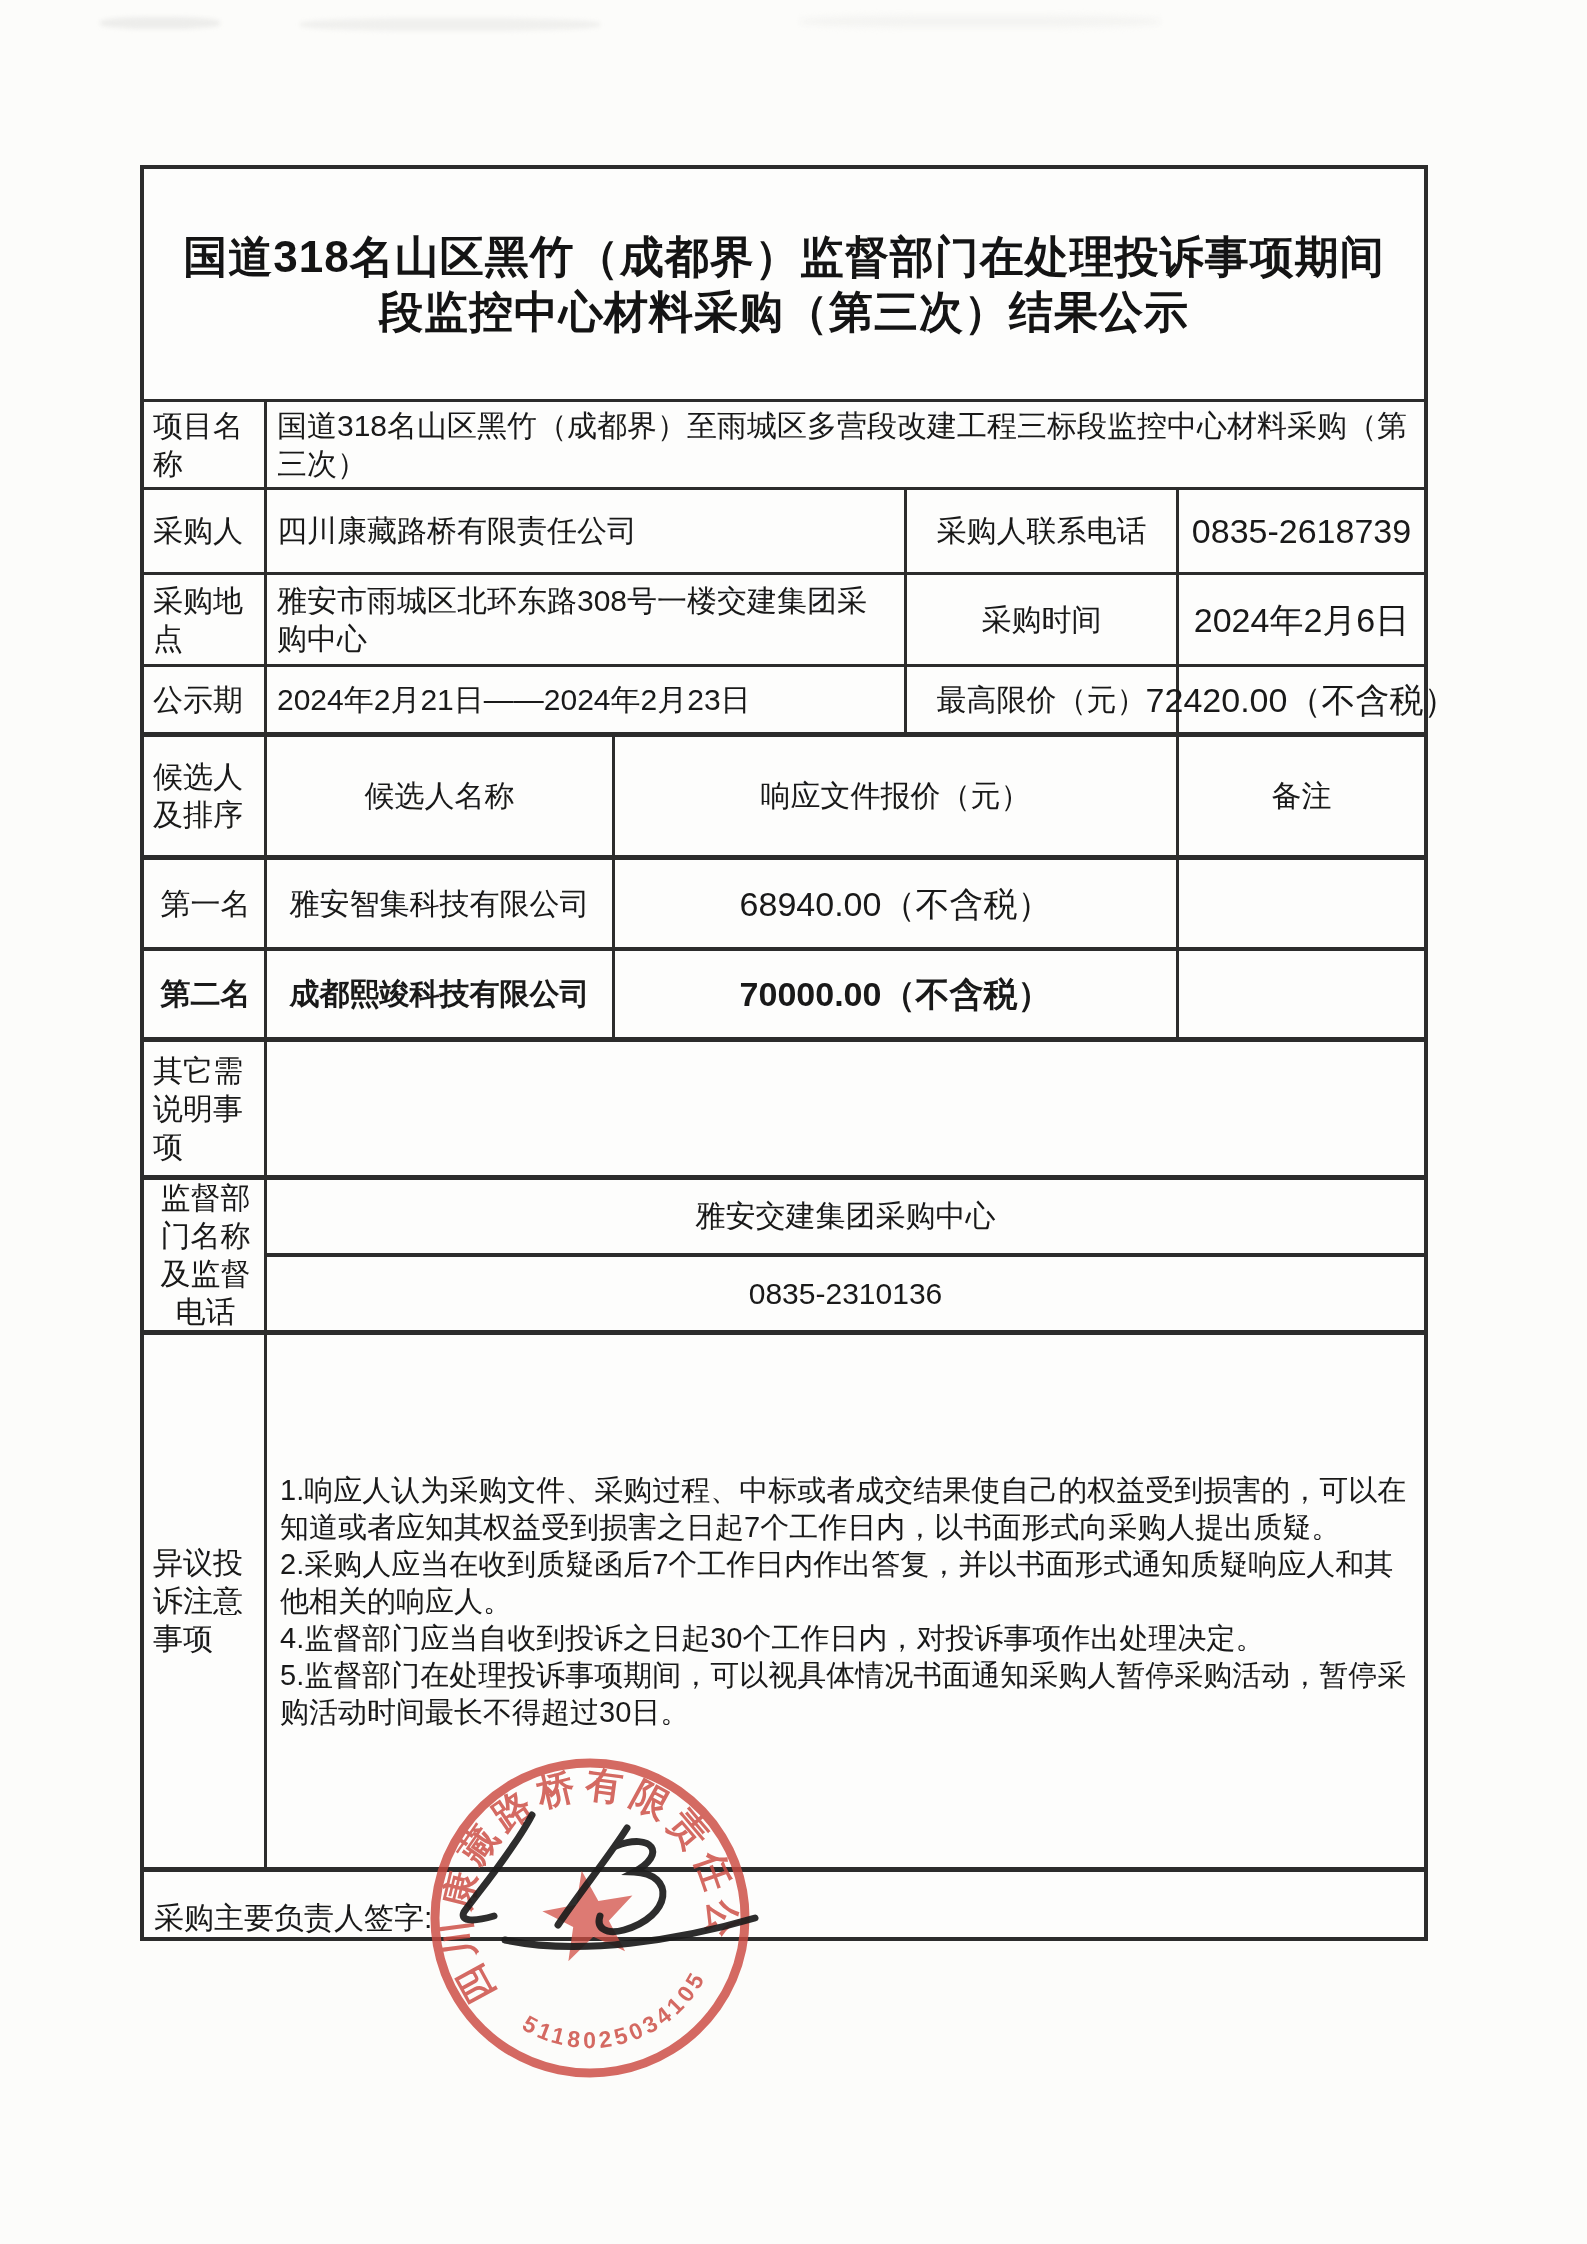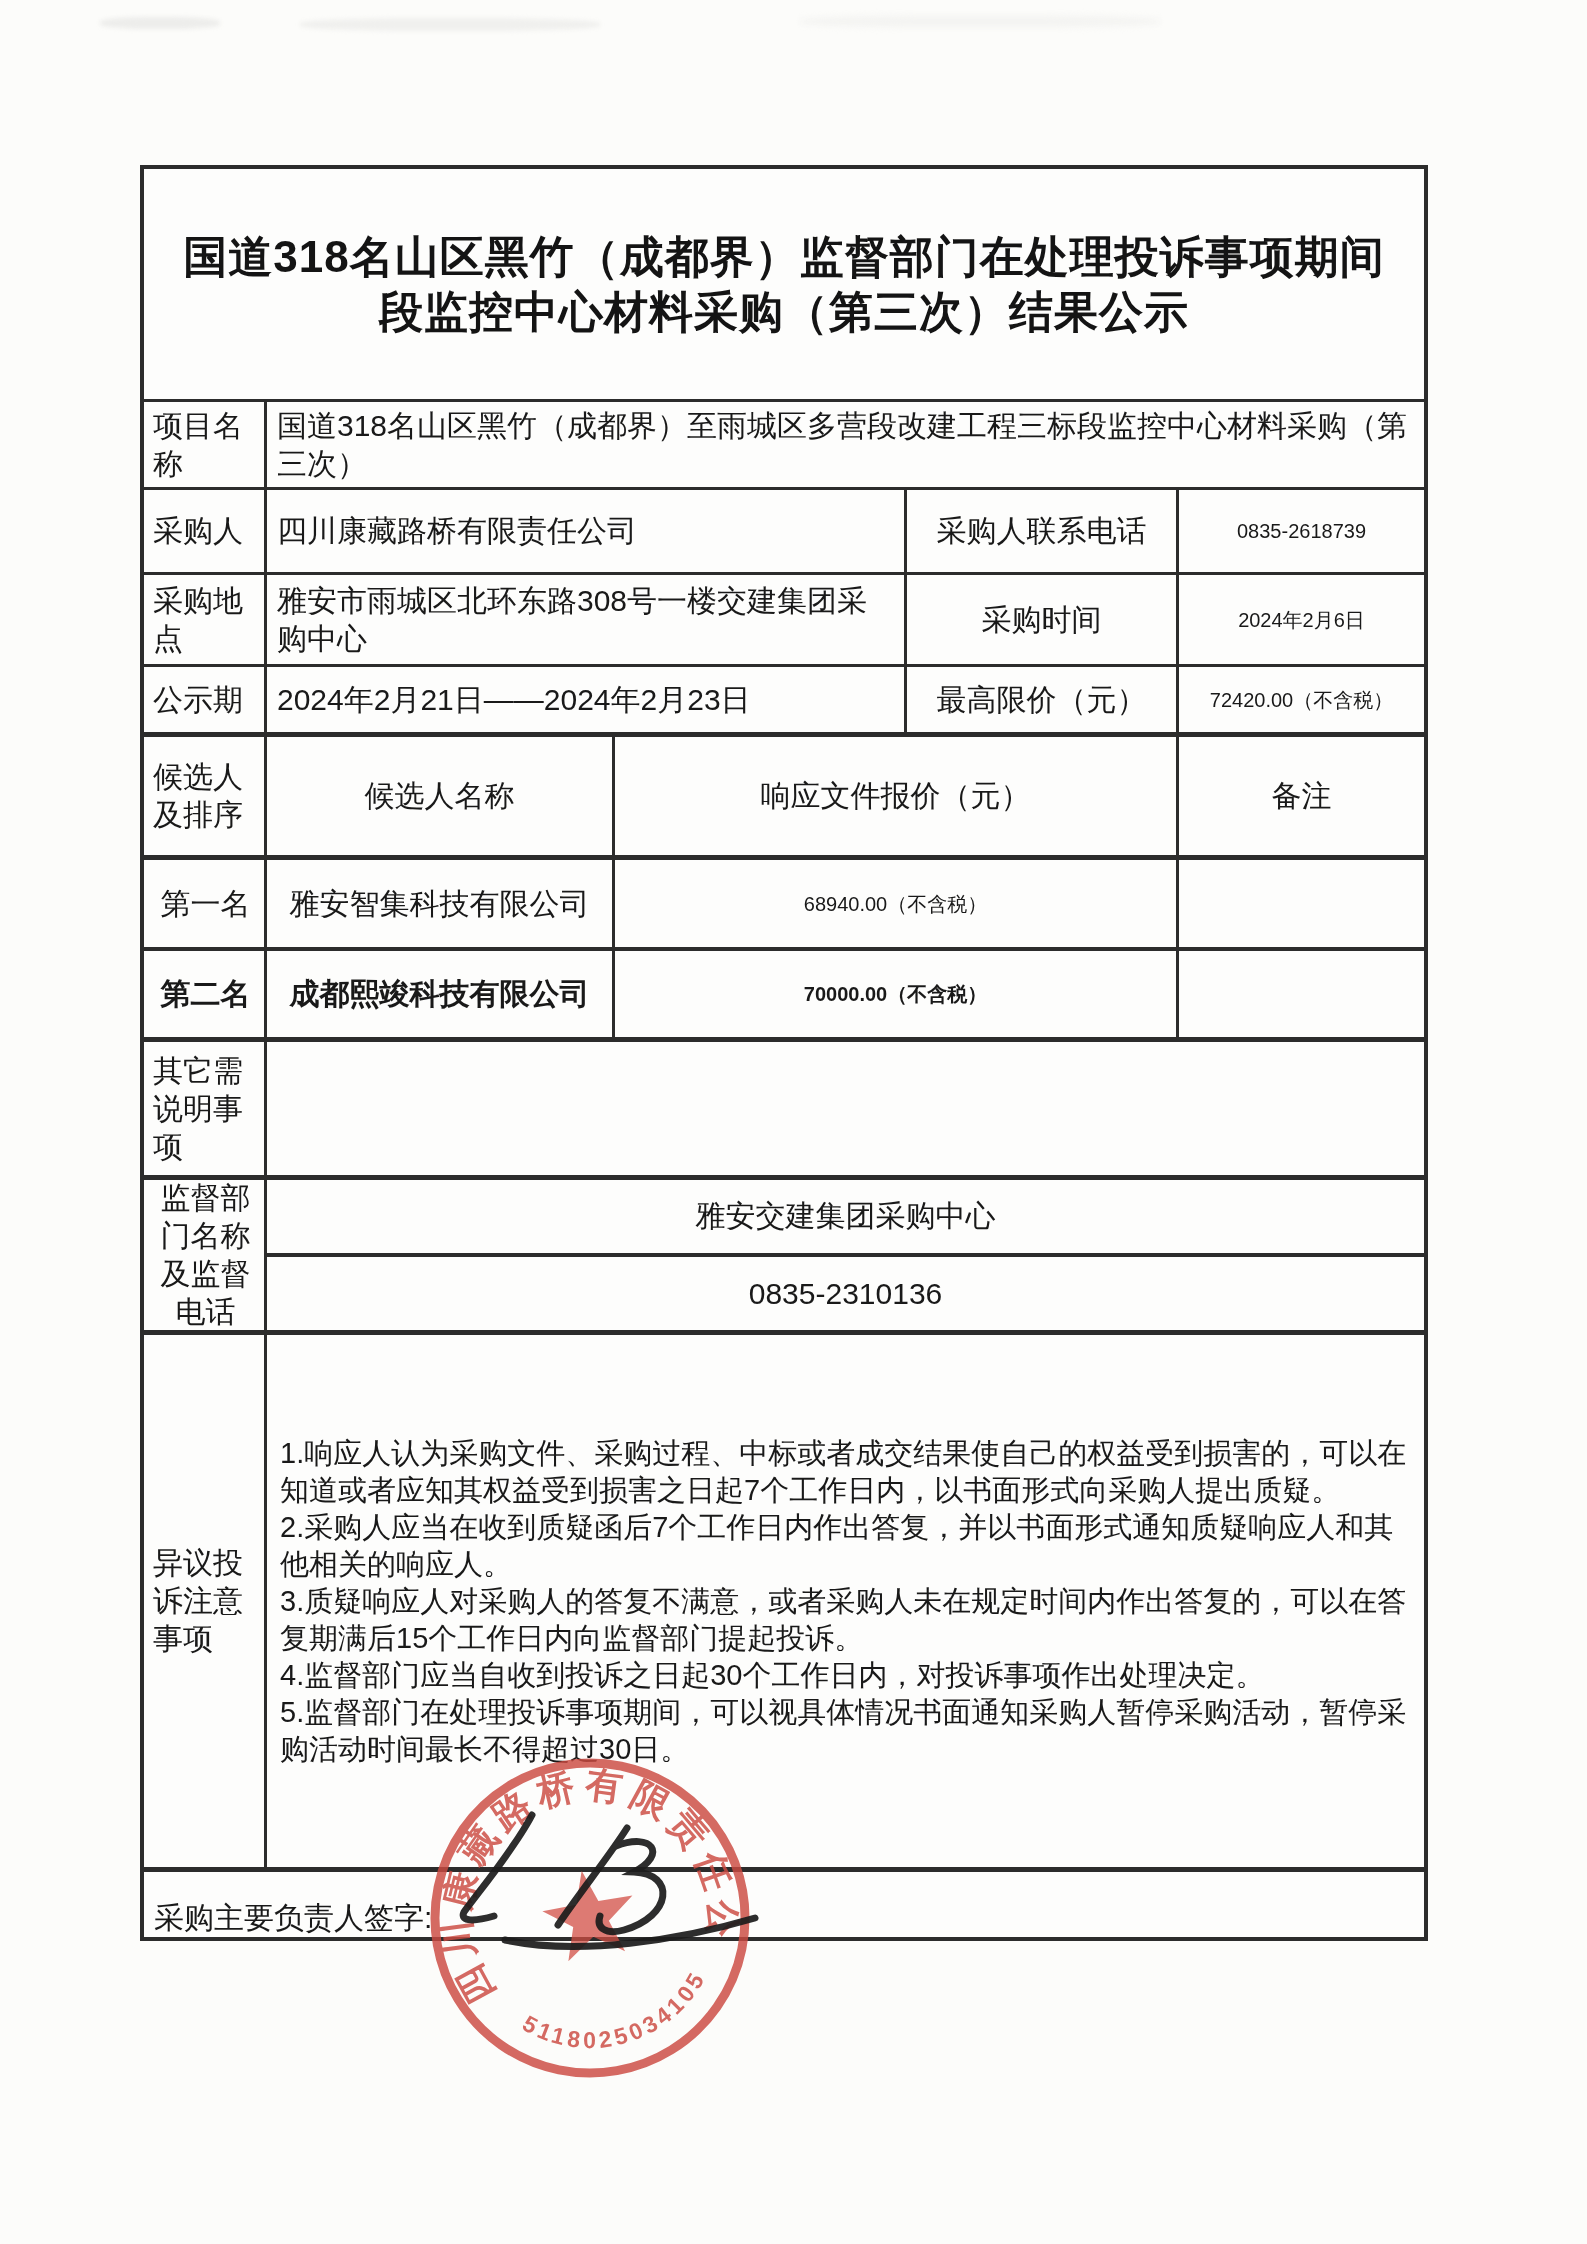--- a/index.html
+++ b/index.html
@@ -34,21 +34,21 @@
     border-left:3px solid #2c2c2c;
     display:flex;flex-direction:column;justify-content:center;
     padding:4px 10px;
     font-size:30px;line-height:38px;
     word-break:break-all;
   }
   .cell.nb{border-left:none;}
   .cell.center{align-items:center;text-align:center;}
   .cell.left{align-items:flex-start;text-align:left;}
   .label{width:120px;padding:4px 6px 4px 9px;}
-  .num{font-size:20px;white-space:nowrap;}
+  .num{font-size:34px;white-space:nowrap;}
   
   .title-block{
     height:230px;display:flex;flex-direction:column;
     align-items:center;justify-content:center;
   }
   .title-line{
     font-size:44px;font-weight:700;line-height:55px;
     letter-spacing:1px;text-align:center;color:#141414;
   }
   
@@ -147,21 +147,20 @@
         <div class="sub">雅安交建集团采购中心</div>
         <div class="sub num">0835-2310136</div>
       </div>
     </div>
 
     <div class="row bt5" style="height:537px">
       <div class="cell nb label left">异议投诉注意事项</div>
       <div class="objection-cell">
         <p>1.响应人认为采购文件、采购过程、中标或者成交结果使自己的权益受到损害的，可以在知道或者应知其权益受到损害之日起7个工作日内，以书面形式向采购人提出质疑。</p>
         <p>2.采购人应当在收到质疑函后7个工作日内作出答复，并以书面形式通知质疑响应人和其他相关的响应人。</p>
-        <p>3.质疑响应人对采购人的答复不满意，或者采购人未在规定时间内作出答复的，可以在答复期满后15个工作日内向监督部门提起投诉。</p>
         <p>4.监督部门应当自收到投诉之日起30个工作日内，对投诉事项作出处理决定。</p>
         <p>5.监督部门在处理投诉事项期间，可以视具体情况书面通知采购人暂停采购活动，暂停采购活动时间最长不得超过30日。</p>
       </div>
     </div>
 
     <div class="row bt5 sig-row" style="height:98px">
       <div class="sig-label">采购主要负责人签字:</div>
     </div>
 
   </div>

